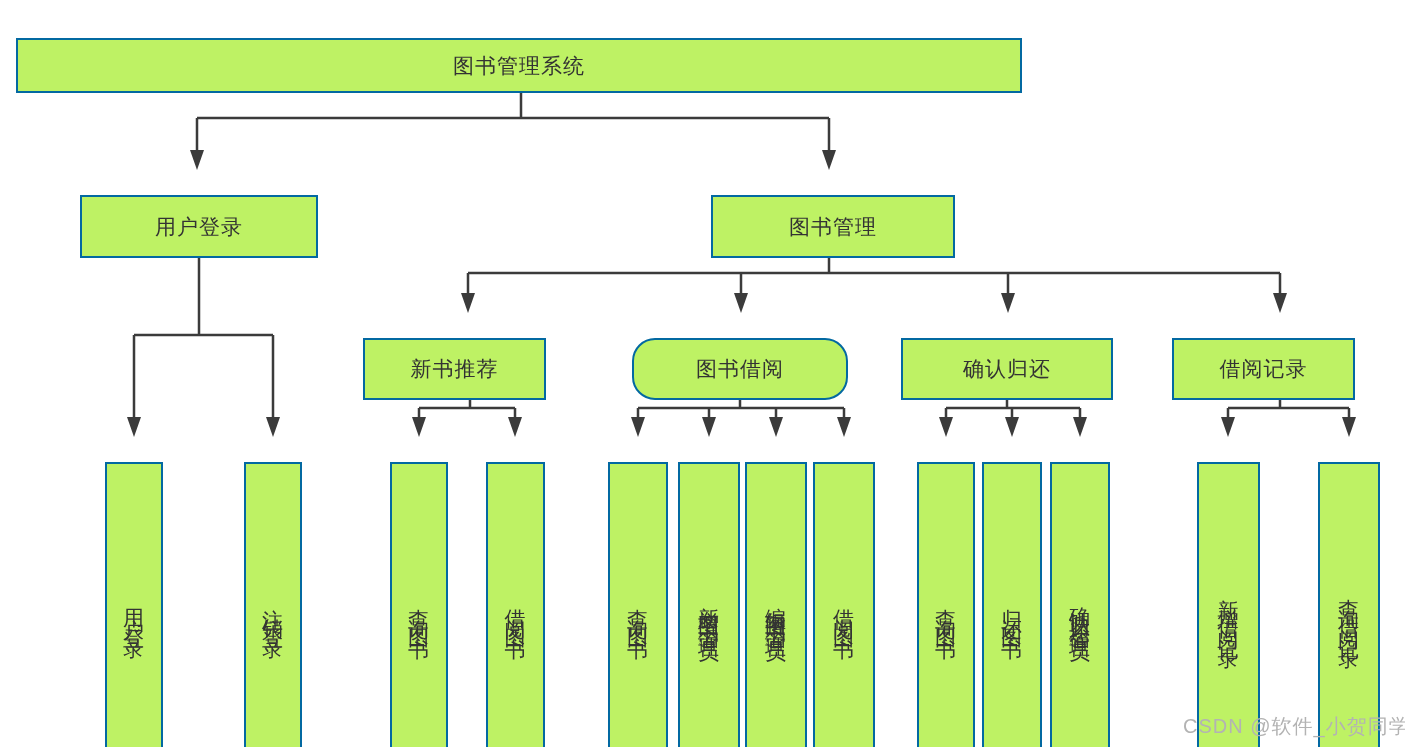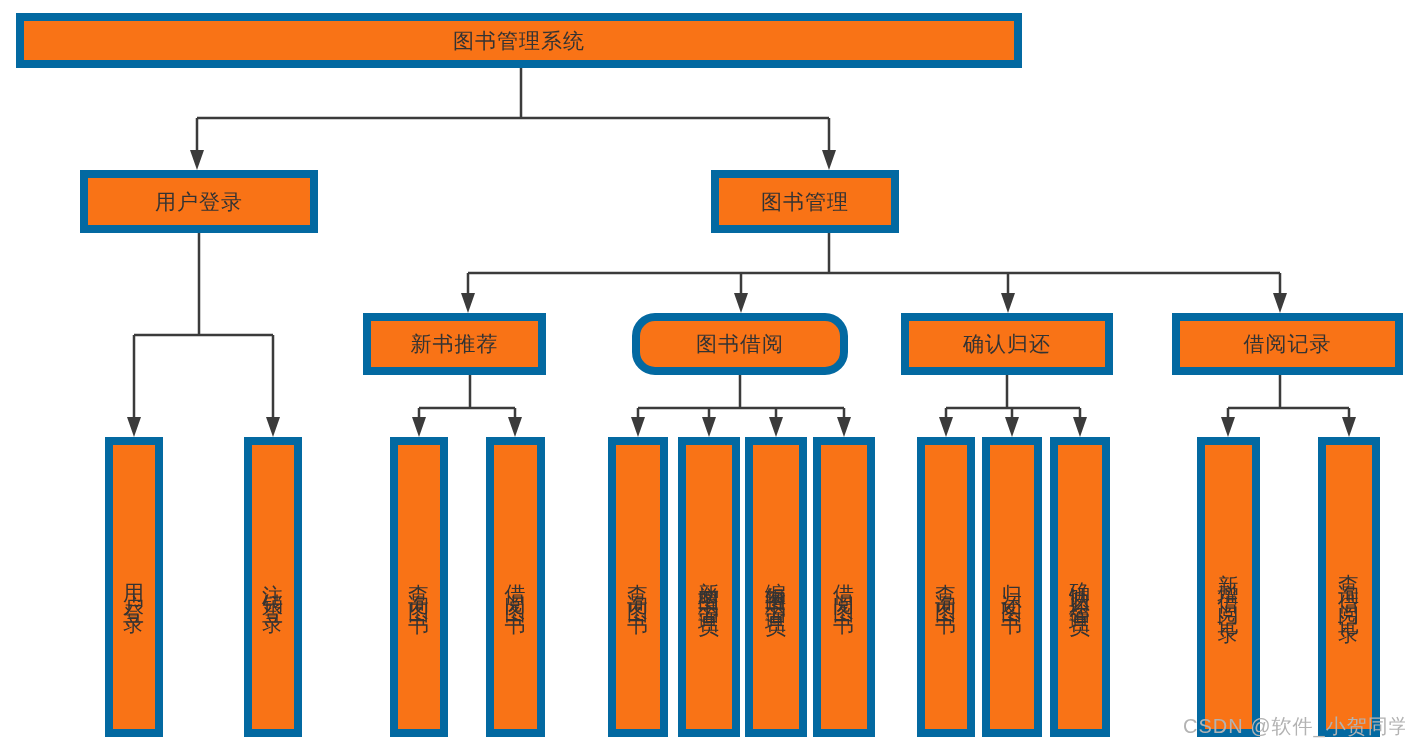--- a/index.html
+++ b/index.html
@@ -13,29 +13,30 @@
     color: #333333;
   }
   #wires {
     position: absolute;
     left: 0; top: 0;
     width: 1405px; height: 747px;
   }
   .box {
     position: absolute;
     box-sizing: border-box;
-    border: 8px solid #0369a1;
-    background: #f97316;
+    border: 2px solid #0369a1;
+    background: #bef264;
     display: flex;
     align-items: center;
     justify-content: center;
     font-size: 21px;
     letter-spacing: 1px;
     color: #333333;
     text-align: center;
+    margin-top: 25px;
   }
   .leaf {
     writing-mode: vertical-rl;
     text-orientation: mixed;
     font-size: 21px;
     letter-spacing: 10px;
     line-height: 1;
   }
   .leaf span { writing-mode: inherit; }
   #watermark {
@@ -97,34 +98,34 @@
     </g>
   </svg>
 
   <div class="box" style="left:16px; top:13px; width:1006px; height:55px;">
     <span>图书管理系统</span>
   </div>
 
   <div class="box" style="left:80px; top:170px; width:238px; height:63px;">
     <span>用户登录</span>
   </div>
-  <div class="box" style="left:711px; top:170px; width:188px; height:63px;">
+  <div class="box" style="left:711px; top:170px; width:244px; height:63px;">
     <span>图书管理</span>
   </div>
 
   <div class="box" style="left:363px; top:313px; width:183px; height:62px;">
     <span>新书推荐</span>
   </div>
   <div class="box" style="left:632px; top:313px; width:216px; height:62px;border-radius:23px;">
     <span>图书借阅</span>
   </div>
   <div class="box" style="left:901px; top:313px; width:212px; height:62px;">
     <span>确认归还</span>
   </div>
-  <div class="box" style="left:1172px; top:313px; width:231px; height:62px;">
+  <div class="box" style="left:1172px; top:313px; width:183px; height:62px;">
     <span>借阅记录</span>
   </div>
 
   <div class="box leaf" style="left:105px; top:437px; width:58px; height:300px;">
     <span>用户登录</span>
   </div>
   <div class="box leaf" style="left:244px; top:437px; width:58px; height:300px;">
     <span>注销登录</span>
   </div>
 

